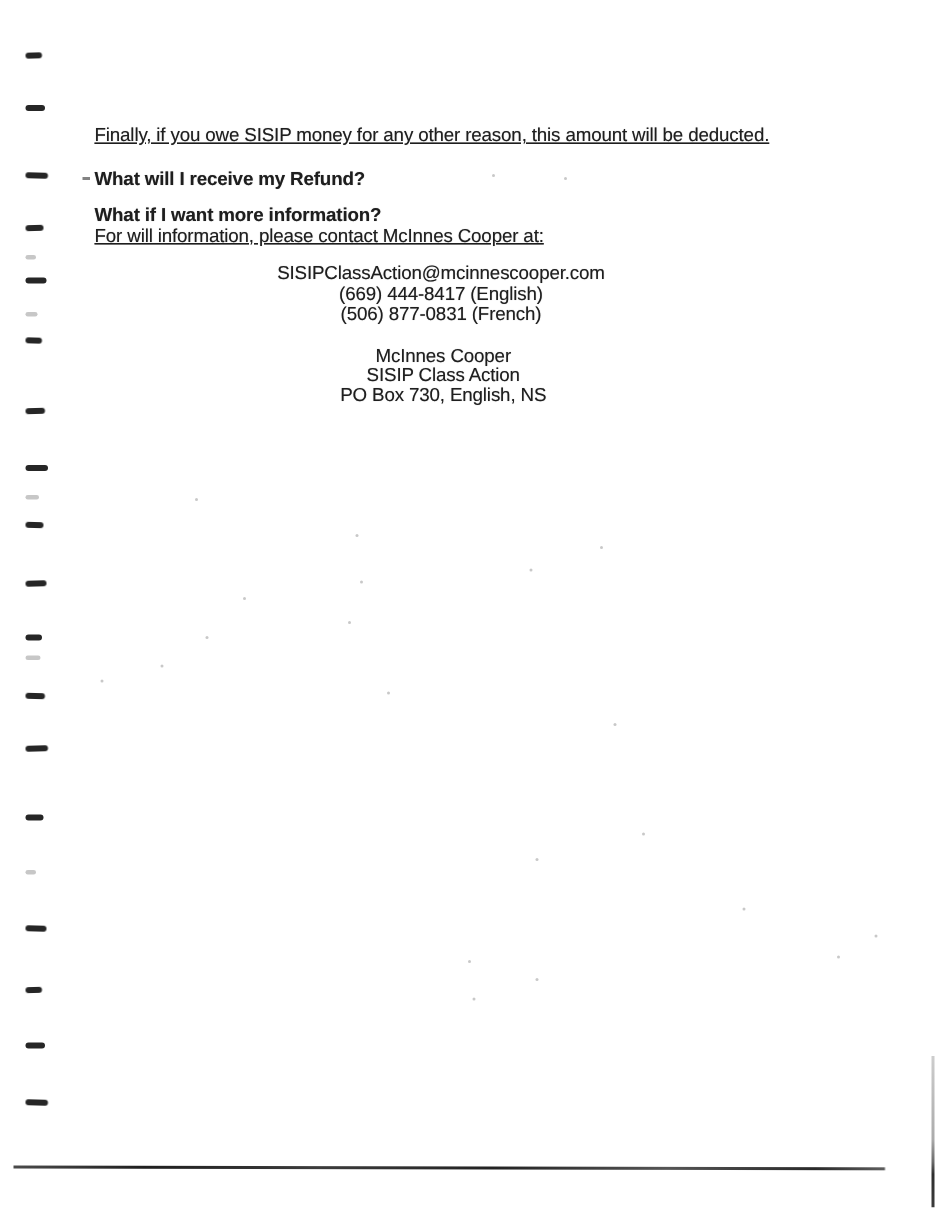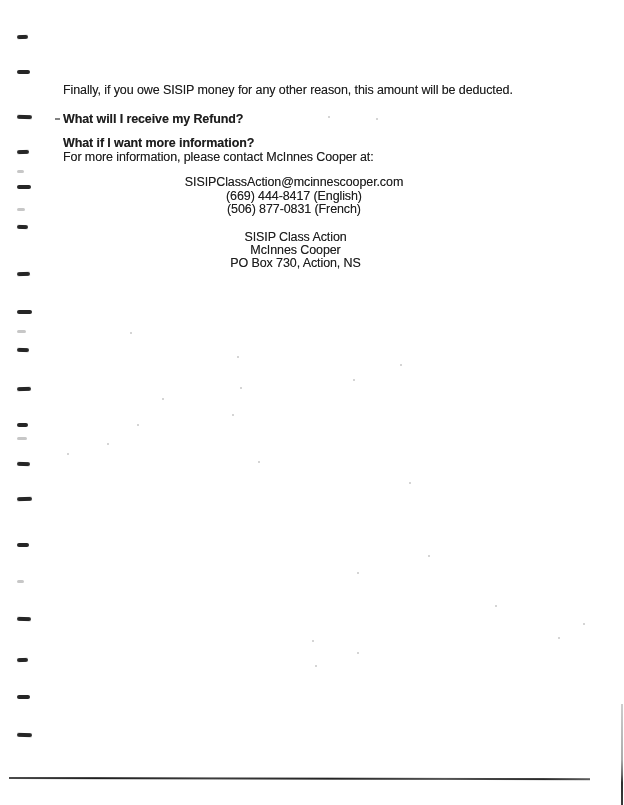--- a/index.html
+++ b/index.html
@@ -12,21 +12,21 @@
     color:#1e1e1e;
   }
   .page { position:absolute; inset:0; }
 
   
   .textblock {
     position:absolute; left:63px; top:83px; width:459px;
     font-size:12.5px; line-height:14px; letter-spacing:-0.1px;
     text-shadow:0 0 0.5px rgba(30,30,30,0.5);
   }
-  .para { margin:0; }
+  .para { margin:0;text-decoration:underline; }
   .nowrap { white-space:nowrap; }
   .heading {
     margin:15px 0 0 0; font-size:12.5px; font-weight:bold;
     position:relative; white-space:nowrap;
   }
   .heading2 { margin:10px 0 0 0; }
   .justified {
     margin:1px 0 0 0; width:459px;
     text-align:justify; text-align-last:justify;
     white-space:normal;
@@ -132,32 +132,32 @@
       <span class="noise-dash"></span>
       <span>What will I receive my Refund?</span>
     </h3>
 
 
 
     <h3 class="heading heading2">
       <span>What if I want more information?</span>
     </h3>
 
-    <p class="para nowrap">For more information, please contact McInnes Cooper at:</p>
+    <p class="para nowrap">For will information, please contact McInnes Cooper at:</p>
 
     <div class="contact-block">
       <span class="line">SISIPClassAction@mcinnescooper.com</span>
       <span class="line">(669) 444-8417 (English)</span>
       <span class="line">(506) 877-0831 (French)</span>
     </div>
 
     <div class="address-block">
+      <span class="line">McInnes Cooper</span>
       <span class="line">SISIP Class Action</span>
-      <span class="line">McInnes Cooper</span>
-      <span class="line">PO Box 730, Action, NS</span>
+      <span class="line">PO Box 730, English, NS</span>
     </div>
 
   </div>
 
   <div class="bottom-edge"></div>
   <div class="right-edge"></div>
 
 </div>
 
 </body></html>

